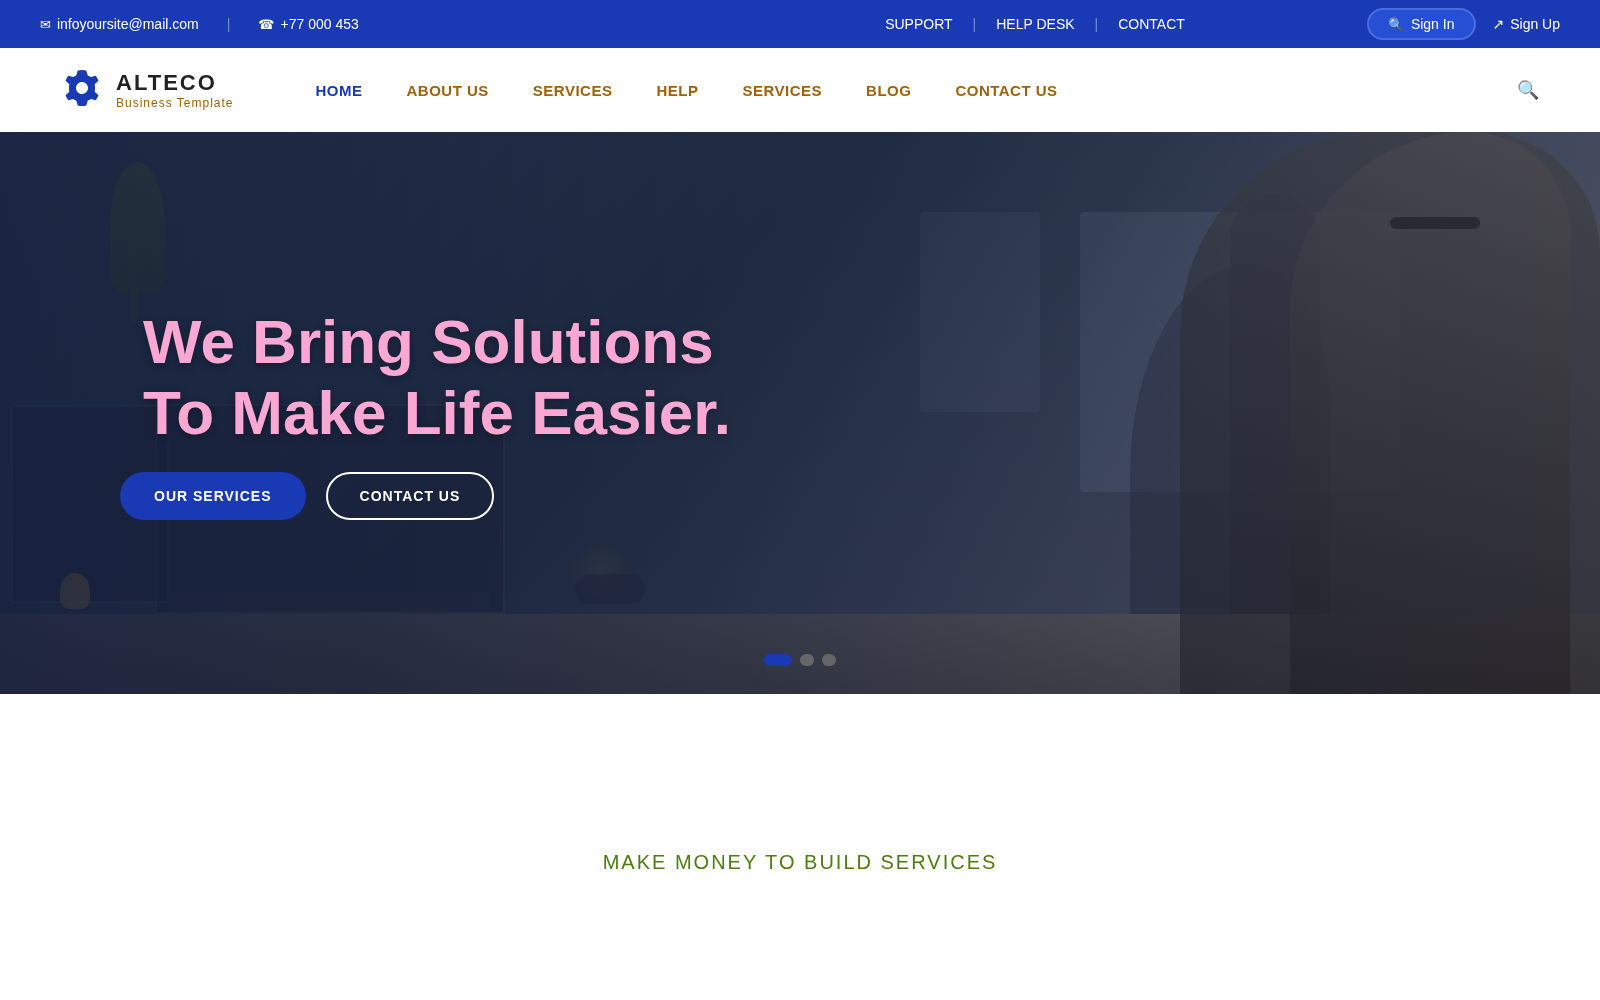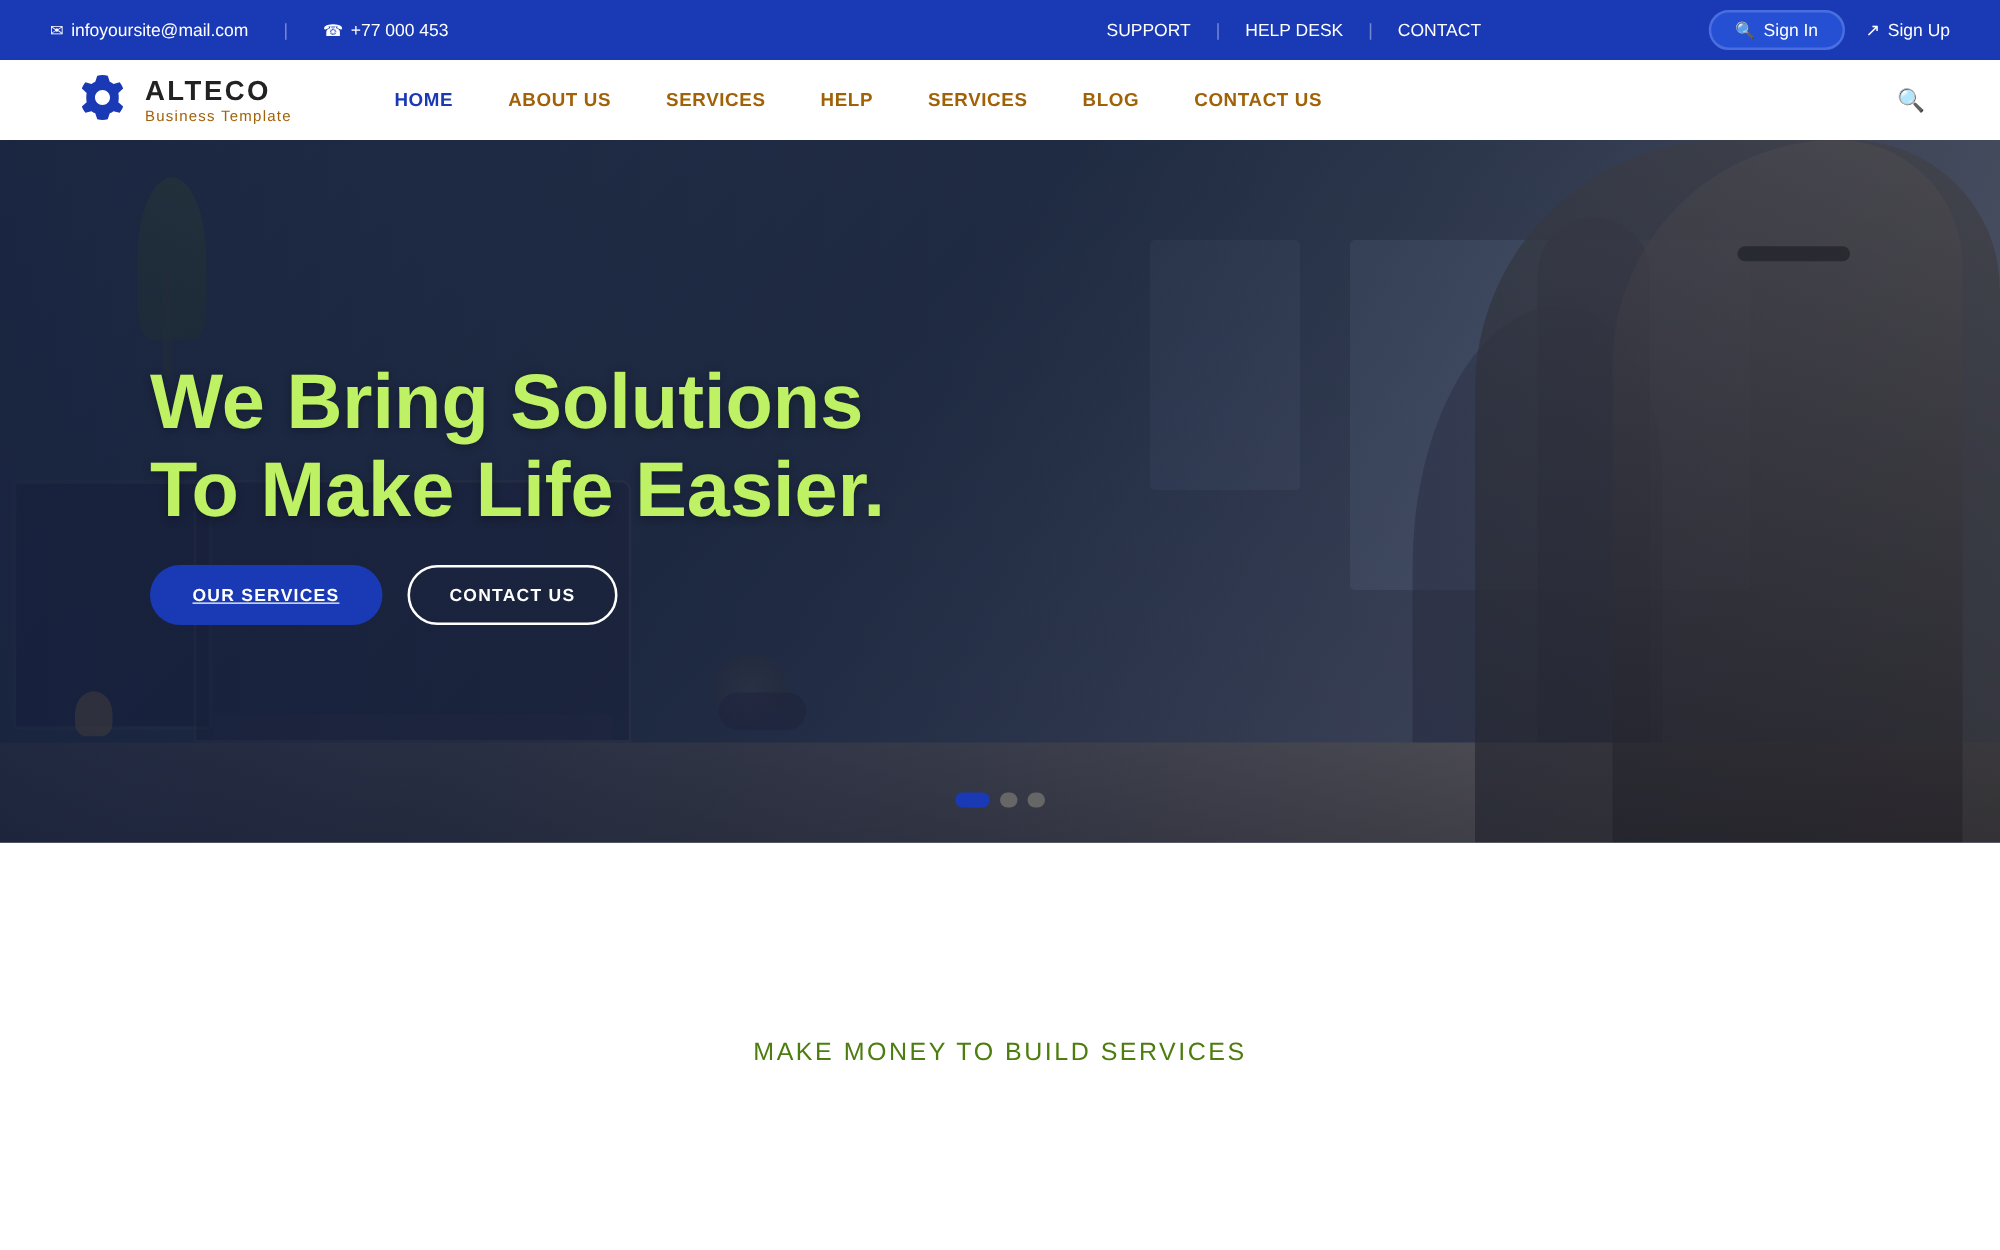--- a/index.html
+++ b/index.html
@@ -71,21 +71,21 @@
       font-size: 14px;
       cursor: pointer;
       display: flex;
       align-items: center;
       gap: 6px;
     }
 
     
     .main-nav {
       background: #fff;
-      height: 64px;
+      height: 84px;
       display: flex;
       align-items: center;
       padding: 0 60px;
       box-shadow: 0 1px 4px rgba(0,0,0,0.08);
     }
     .logo {
       display: flex;
       align-items: center;
       gap: 12px;
       margin-right: 60px;
@@ -168,25 +168,26 @@
       top: 0; left: 0; right: 0; bottom: 0;
       z-index: 10;
       display: flex;
       flex-direction: column;
       justify-content: center;
       padding: 0 120px;
     }
     .hero-title {
       font-size: 62px;
       font-weight: 800;
-      color: #bef264;
+      color: #f9a8d4;
       line-height: 1.15;
       max-width: 620px;
       margin-bottom: 24px;
       text-shadow: 0 2px 8px rgba(0,0,0,0.3);
+      margin-left: 23px;
     }
     .hero-desc {
       font-size: 16px;
       color: rgba(255,255,255,0.88);
       max-width: 560px;
       line-height: 1.6;
       margin-bottom: 40px;
     }
     .hero-buttons {
       display: flex;
@@ -197,21 +198,20 @@
       background: #1a3ab5;
       color: #fff;
       border: none;
       border-radius: 30px;
       padding: 16px 34px;
       font-size: 14px;
       font-weight: 700;
       cursor: pointer;
       letter-spacing: 1px;
       text-transform: uppercase;
-      text-decoration: underline;
     }
     .btn-outline {
       background: transparent;
       color: #fff;
       border: 2px solid #fff;
       border-radius: 30px;
       padding: 14px 32px;
       font-size: 14px;
       font-weight: 700;
       cursor: pointer;

